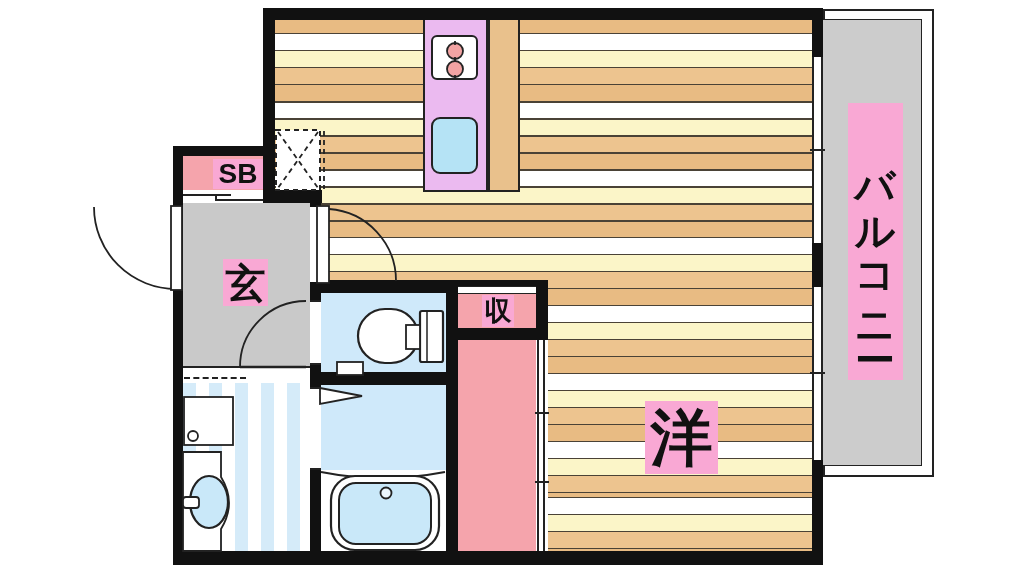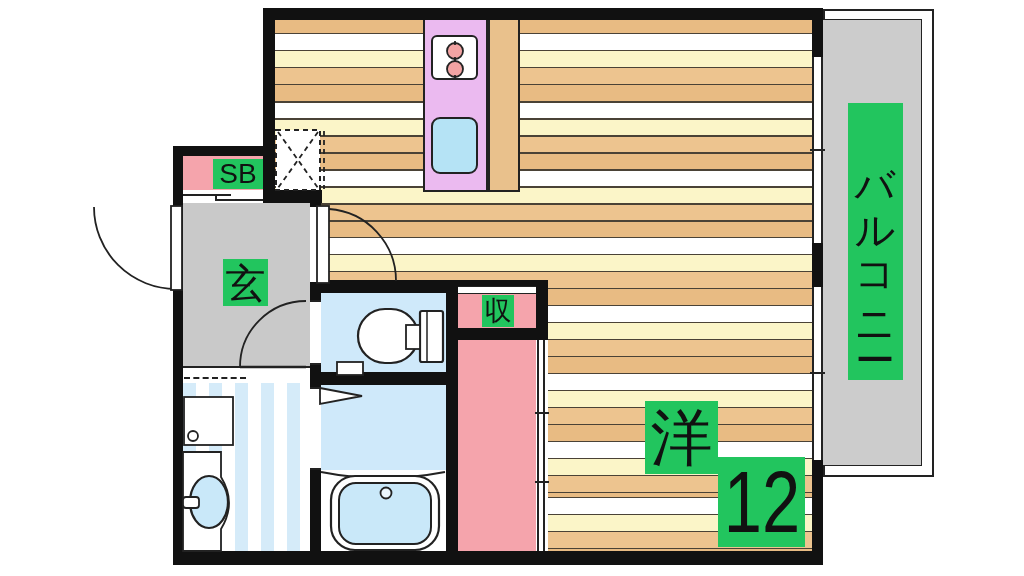--- a/index.html
+++ b/index.html
@@ -6,22 +6,22 @@
   #plan{position:relative;width:1024px;height:576px;background:#ffffff;overflow:hidden;
         font-family:"Liberation Sans","DejaVu Sans",sans-serif;color:#111;}
   .abs{position:absolute;box-sizing:border-box;}
   
   .room{z-index:1;}
   .kit{z-index:2;}
   .wall{z-index:3;background:#111;}
   .open{z-index:4;background:#fff;}
   .line{z-index:5;background:#222;}
   svg.overlay{position:absolute;left:0;top:0;z-index:6;pointer-events:none;}
-  .label{z-index:7;background:#22c55e;display:flex;align-items:center;justify-content:center;
-         font-weight:normal;line-height:1;}
+  .label{z-index:7;background:#f9a8d4;display:flex;align-items:center;justify-content:center;
+         font-weight:bold;line-height:1;}
   
   .floor{background:
      repeating-linear-gradient(to bottom,
        #4a4236 0px,#4a4236 1.5px,
        #ffffff 1.5px,#ffffff 17px,
        #4a4236 17px,#4a4236 18.5px,
        #fbf5c8 18.5px,#fbf5c8 34px,
        #4a4236 34px,#4a4236 35.5px,
        #edc48f 35.5px,#edc48f 51px,
        #4a4236 51px,#4a4236 52.5px,
@@ -156,17 +156,14 @@
       <path d="M183 452 L221 452 L221 477 Q237 503 221 529 L221 551 L183 551 Z" fill="#ffffff" stroke="#222" stroke-width="1.8"></path>
       <ellipse cx="209" cy="502" rx="19" ry="26" stroke="#222" stroke-width="2.2" fill="#c9e8f9"></ellipse>
       <rect x="183" y="497" width="16" height="11" rx="3" fill="#ffffff" stroke="#222" stroke-width="1.8"></rect>
     </g>
   </svg>
 
   <div class="abs label" style="left:213px;top:159px;width:50px;height:30px;font-size:28px;">SB</div>
   <div class="abs label" style="left:223px;top:259px;width:45px;height:47px;font-size:40px;">玄</div>
   <div class="abs label" style="left:482px;top:295px;width:32px;height:32px;font-size:27px;">収</div>
   <div class="abs label" style="left:645px;top:401px;width:73px;height:73px;font-size:62px;">洋</div>
-  <div class="abs label" style="left:718px;top:457px;width:87px;height:90px;">
-    <span style="font-size:88px;display:inline-block;transform:scaleX(0.78);">12</span>
-  </div>
 
 </div>
 
 </body></html>

